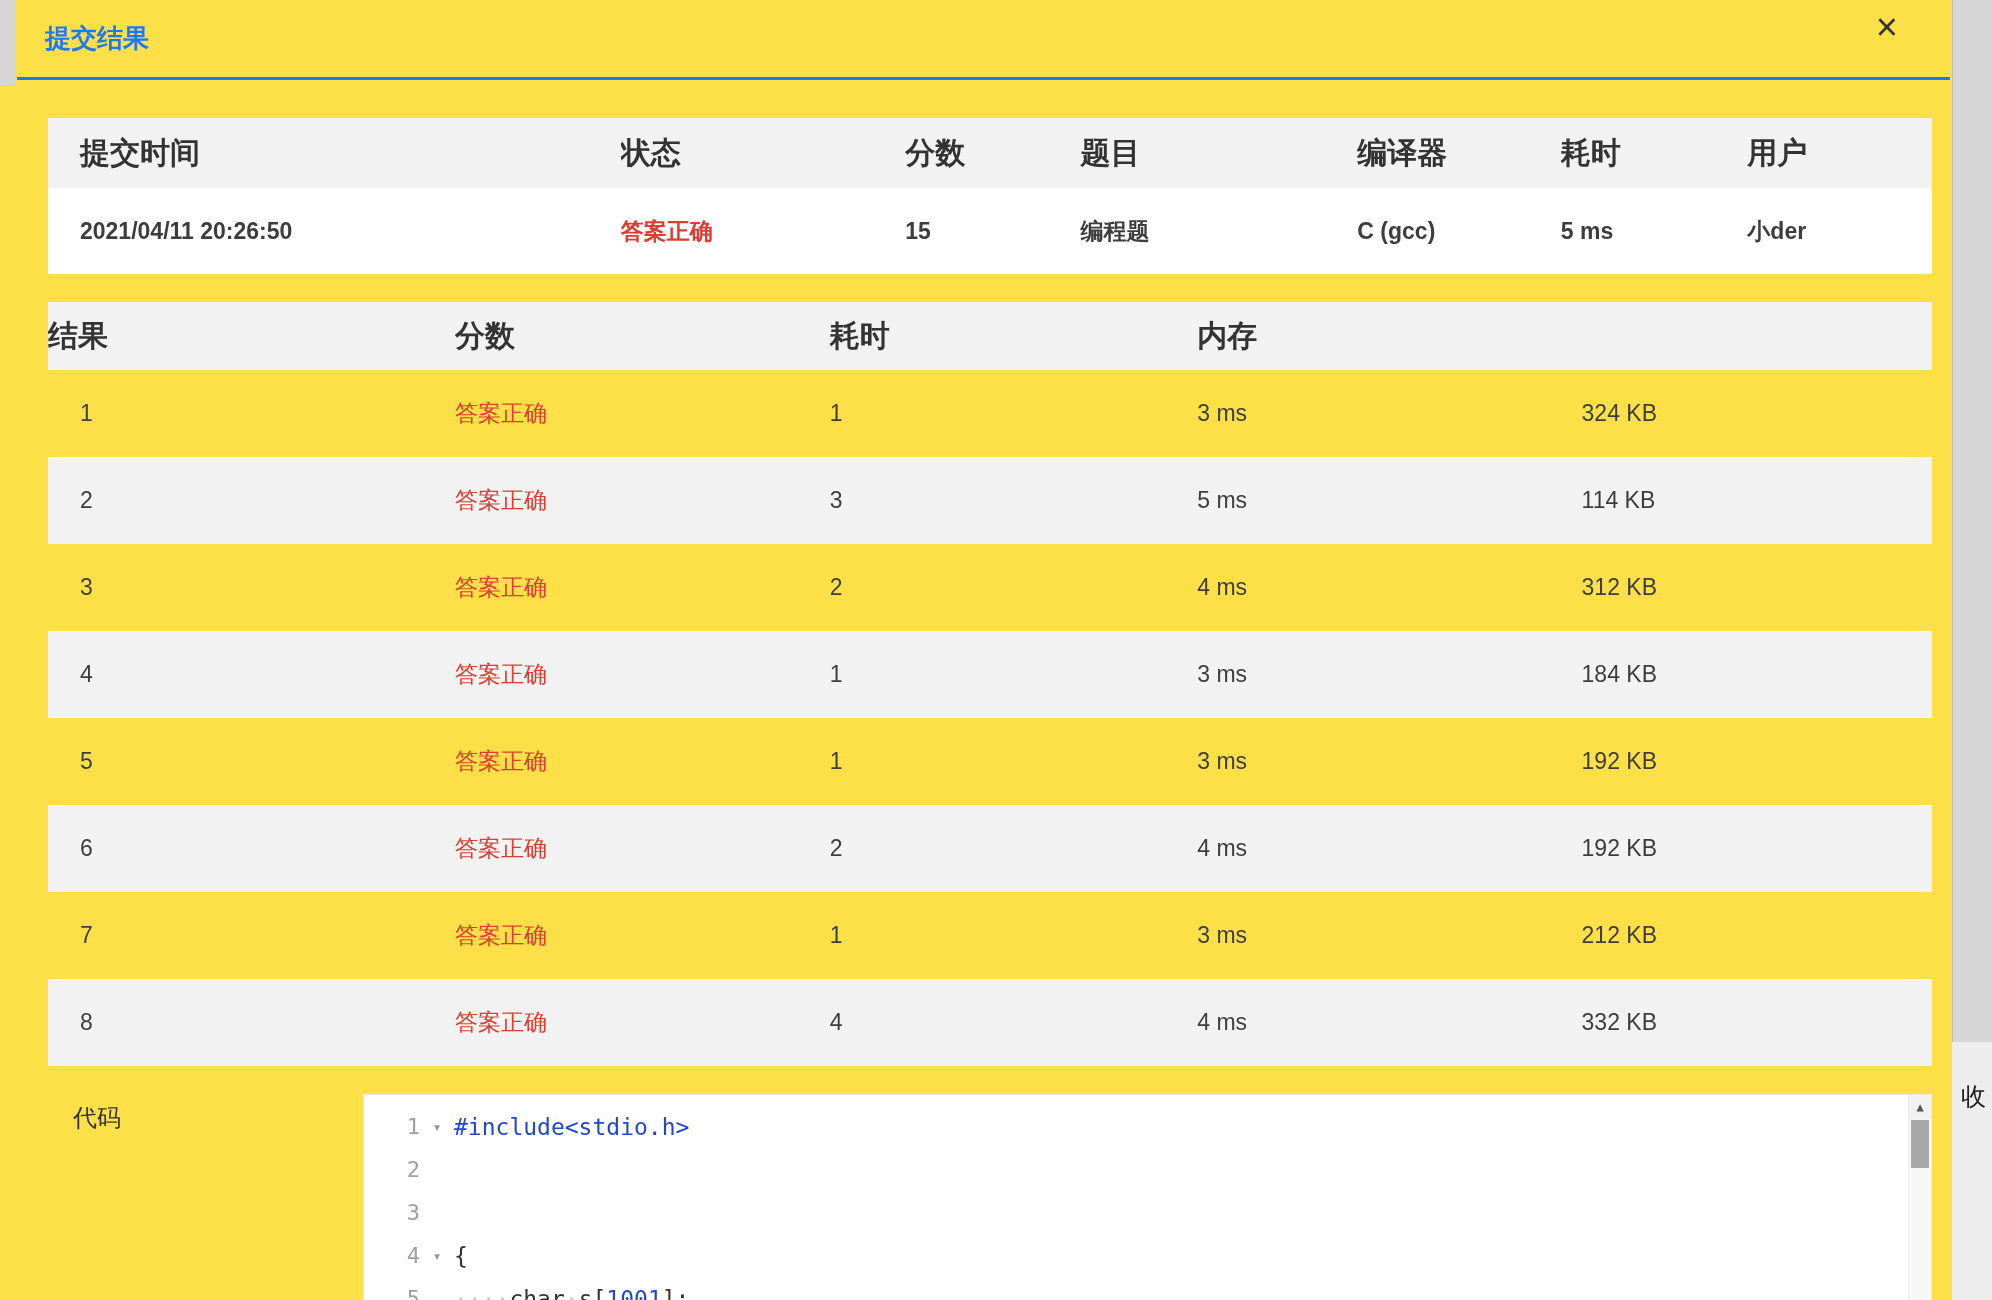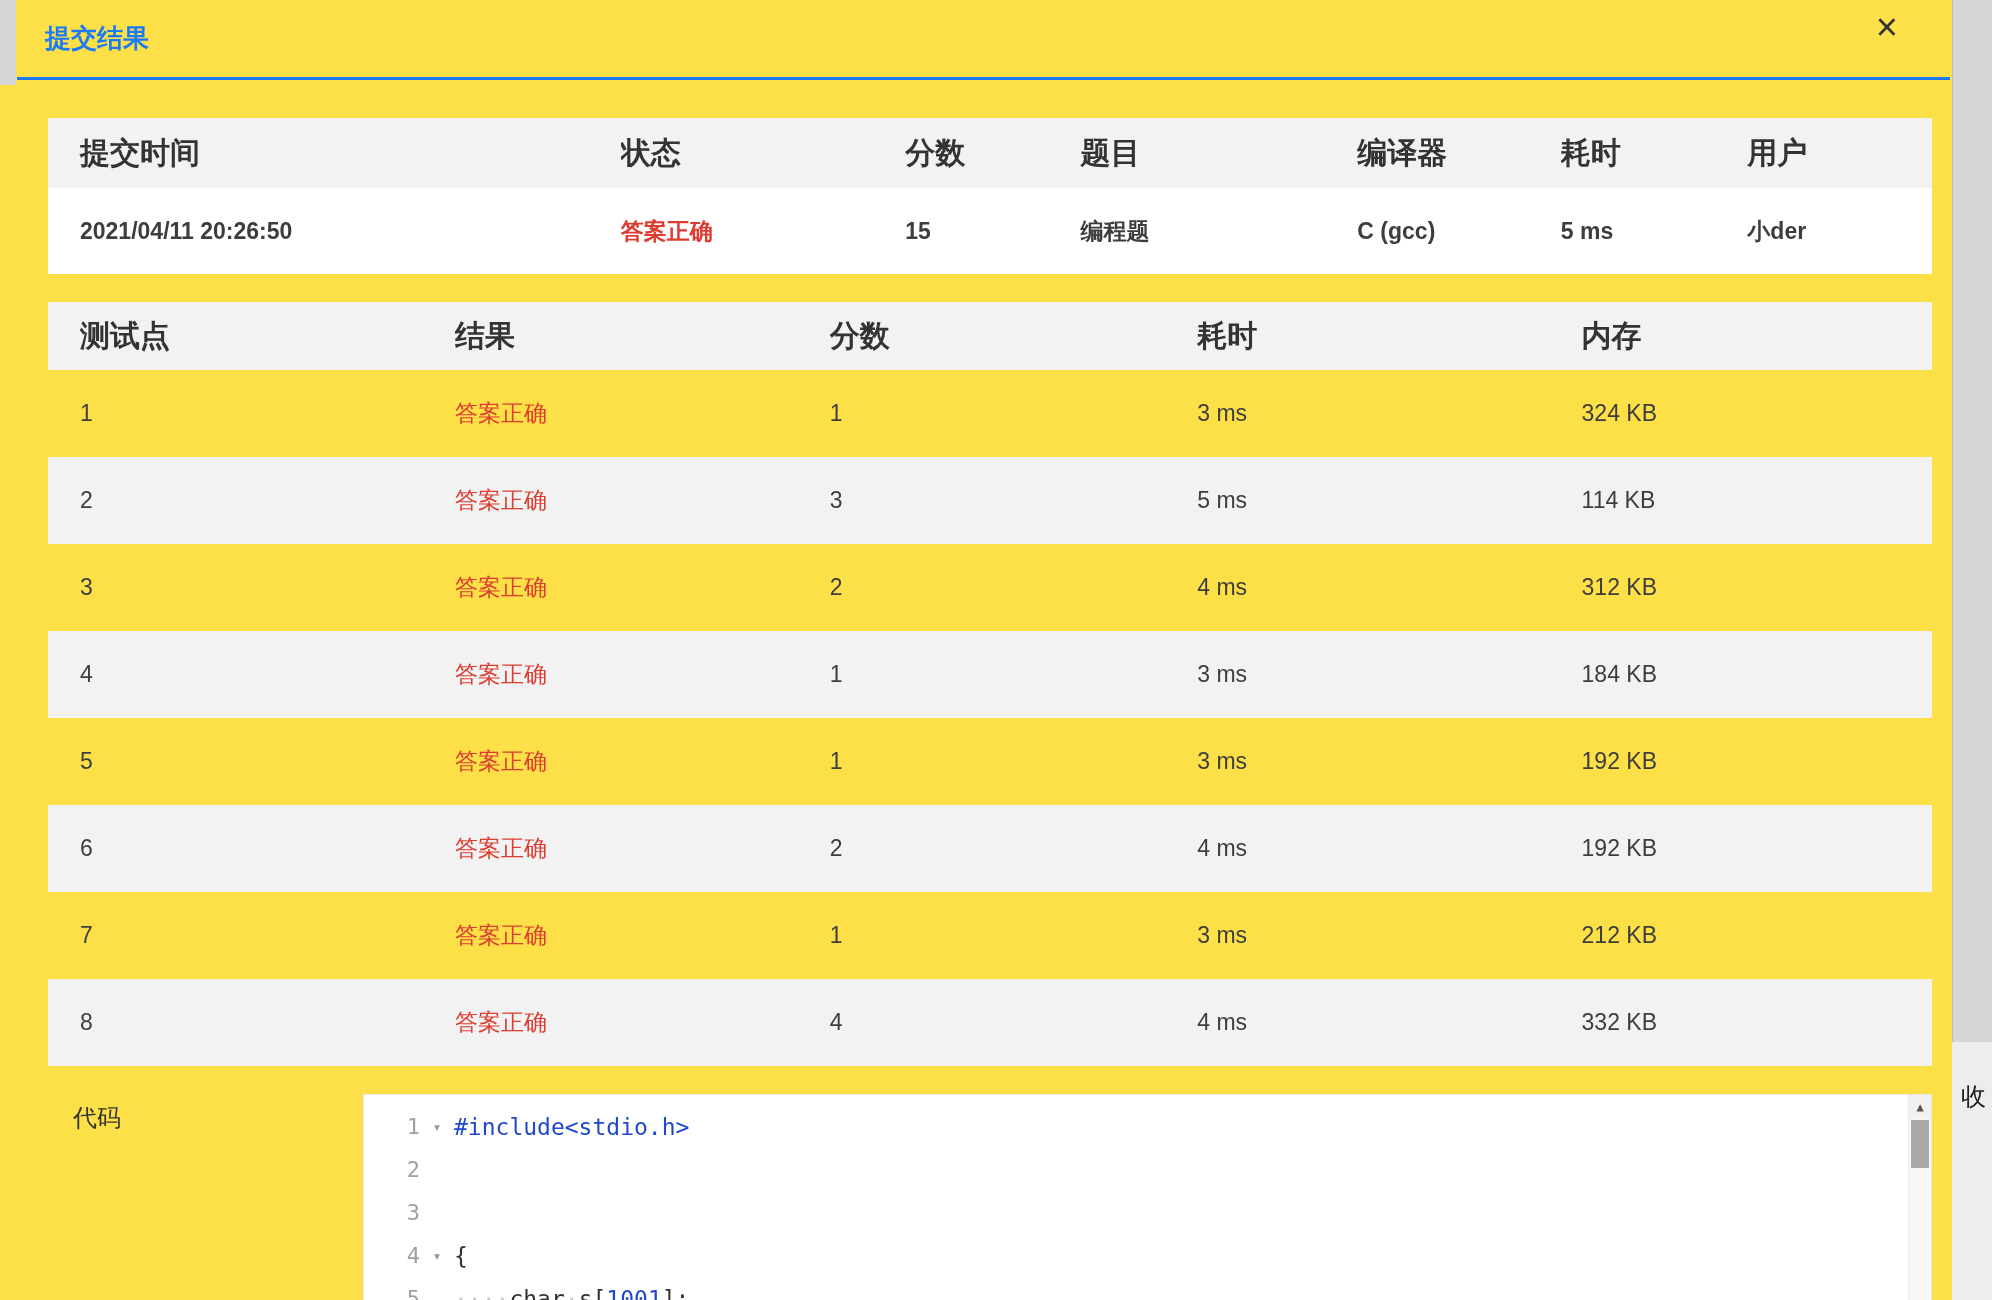--- a/index.html
+++ b/index.html
@@ -137,21 +137,20 @@
         <div class="cell">15</div>
         <div class="cell">编程题</div>
         <div class="cell">C (gcc)</div>
         <div class="cell">5 ms</div>
         <div class="cell">小der</div>
       </div>
     </div>
 
     <div class="tests-table">
       <div class="grid-row tests-grid thead">
-        <div class="cell first">测试点</div>
         <div class="cell">结果</div>
         <div class="cell">分数</div>
         <div class="cell">耗时</div>
         <div class="cell">内存</div>
       </div>
 
       <div class="grid-row tests-grid trow">
         <div class="cell first">1</div>
         <div class="cell status-red">答案正确</div>
         <div class="cell">1</div>

